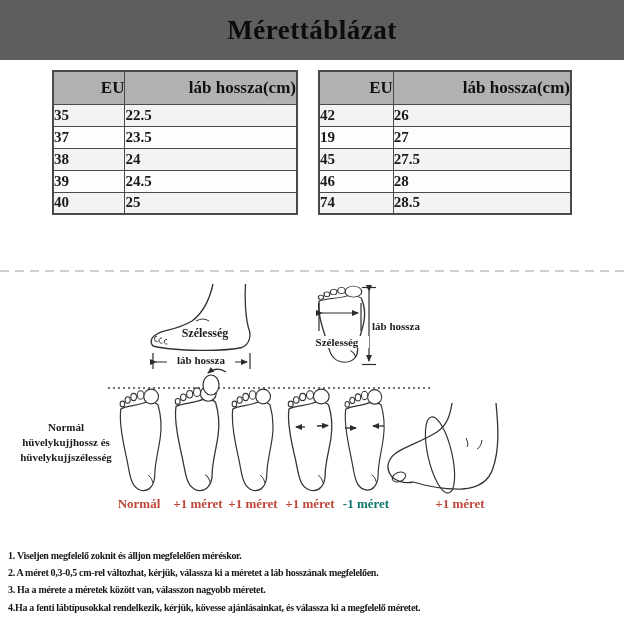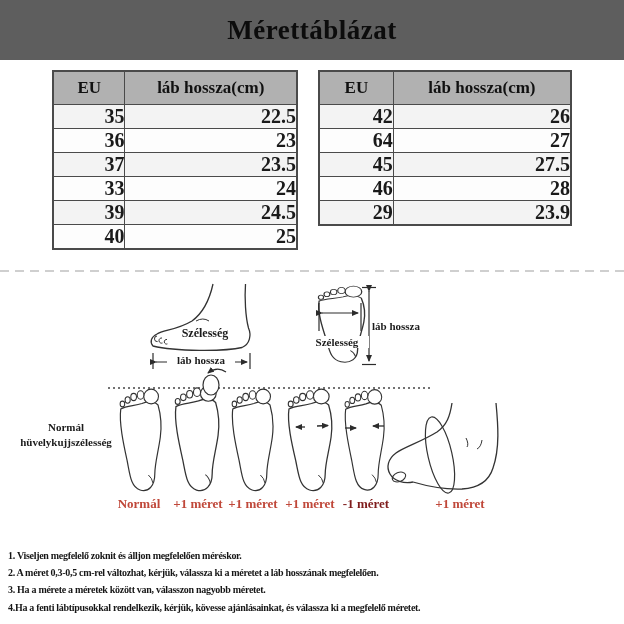--- a/index.html
+++ b/index.html
@@ -20,25 +20,25 @@
   table.size {
     position:absolute; top:70px; border-collapse:collapse;
     background:#fdfdfd; table-layout:fixed;
     border:2px solid #4a4a4a;
   }
   table.size.left  { left:52px;  width:246px; }
   table.size.right { left:318px; width:254px; }
   table.size col.c1 { width:29.5%; }
   table.size th {
     height:33px; background:#b1b1b1; color:#111; font-size:17px; font-weight:bold;
-    border:1px solid #4a4a4a; text-align:center; vertical-align:middle;
+    border:1px solid #4a4a4a; text-align:right; vertical-align:middle;
   }
   table.size td {
-    height:22px; color:#1a1a1a; font-size:20px; font-weight:bold;
-    border:1px solid #4a4a4a; text-align:right; vertical-align:middle;
+    height:22px; color:#1a1a1a; font-size:15px; font-weight:bold;
+    border:1px solid #4a4a4a; text-align:left; vertical-align:middle;
   }
   table.size tr:nth-child(odd) td { background:#f3f3f3; }
   
   .diagram-svg { position:absolute; left:0; top:270px; width:624px; height:260px; }
   .dlabel {
     position:absolute; font-weight:bold; color:#1c1c1c; text-align:center;
     white-space:nowrap;
   }
   .lbl-szelesseg1 { left:165px; top:326px; width:80px; font-size:12px; }
   .lbl-labhossza1 { left:167px; top:354px; width:68px; font-size:11px; background:#fff; }
@@ -80,29 +80,25 @@
         <th>EU</th>
         <th>láb hossza(cm)</th>
       </tr>
     </thead>
     <tbody>
         <tr>
           <td>35</td>
           <td>22.5</td>
         </tr>
         <tr>
-          <td>36</td>
-          <td>23</td>
-        </tr>
-        <tr>
           <td>37</td>
           <td>23.5</td>
         </tr>
         <tr>
-          <td>33</td>
+          <td>38</td>
           <td>24</td>
         </tr>
         <tr>
           <td>39</td>
           <td>24.5</td>
         </tr>
         <tr>
           <td>40</td>
           <td>25</td>
         </tr>
@@ -119,34 +115,34 @@
         <th>EU</th>
         <th>láb hossza(cm)</th>
       </tr>
     </thead>
     <tbody>
         <tr>
           <td>42</td>
           <td>26</td>
         </tr>
         <tr>
-          <td>64</td>
+          <td>19</td>
           <td>27</td>
         </tr>
         <tr>
           <td>45</td>
           <td>27.5</td>
         </tr>
         <tr>
           <td>46</td>
           <td>28</td>
         </tr>
         <tr>
-          <td>29</td>
-          <td>23.9</td>
+          <td>74</td>
+          <td>28.5</td>
         </tr>
       </tbody>
   </table>
 
   <svg class="diagram-svg" viewBox="0 270 624 260" xmlns="http://www.w3.org/2000/svg">
     <defs>
       <marker id="ah" markerWidth="8" markerHeight="8" refX="6" refY="3" orient="auto" markerUnits="userSpaceOnUse">
         <path d="M0,0 L7,3 L0,6 Z" fill="#2c2c2c"></path>
       </marker>
       <g id="fp">
@@ -224,28 +220,29 @@
     </g>
   </svg>
 
   <div class="dlabel lbl-szelesseg1">Szélesség</div>
   <div class="dlabel lbl-labhossza1">láb hossza</div>
   <div class="dlabel lbl-szelesseg2">Szélesség</div>
   <div class="dlabel lbl-labhossza2">láb hossza</div>
 
   <div class="left-note">
     <div>Normál</div>
+    <div>hüvelykujjhossz és</div>
     <div>hüvelykujjszélesség</div>
   </div>
 
   <div class="foot-label fl-1" style="color: rgb(192, 72, 58);">Normál</div>
   <div class="foot-label fl-2" style="color: rgb(192, 72, 58);">+1 méret</div>
   <div class="foot-label fl-3" style="color: rgb(192, 72, 58);">+1 méret</div>
   <div class="foot-label fl-4" style="color: rgb(192, 72, 58);">+1 méret</div>
-  <div class="foot-label fl-5" style="color: #7f1d1d;">-1 méret</div>
+  <div class="foot-label fl-5" style="color: #0f766e;">-1 méret</div>
   <div class="foot-label fl-6" style="color: rgb(192, 72, 58);">+1 méret</div>
 
   <div class="notes">
     <div>1. Viseljen megfelelő zoknit és álljon megfelelően méréskor.</div>
     <div>2. A méret 0,3-0,5 cm-rel változhat, kérjük, válassza ki a méretet a láb hosszának megfelelően.</div>
     <div>3. Ha a mérete a méretek között van, válasszon nagyobb méretet.</div>
     <div>4.Ha a fenti lábtípusokkal rendelkezik, kérjük, kövesse ajánlásainkat, és válassza ki a megfelelő méretet.</div>
   </div>
 
 </div>

